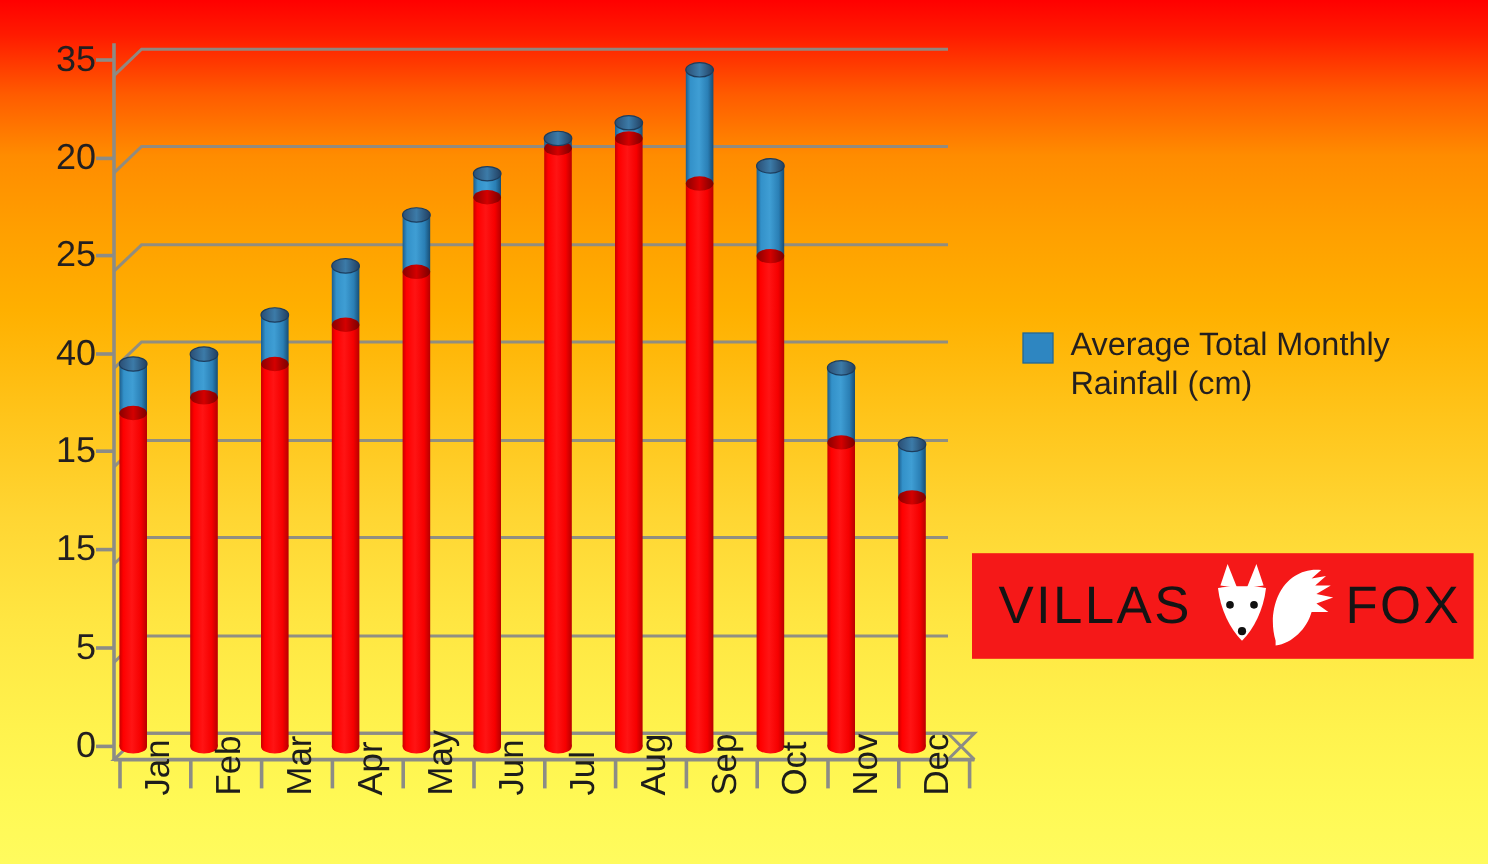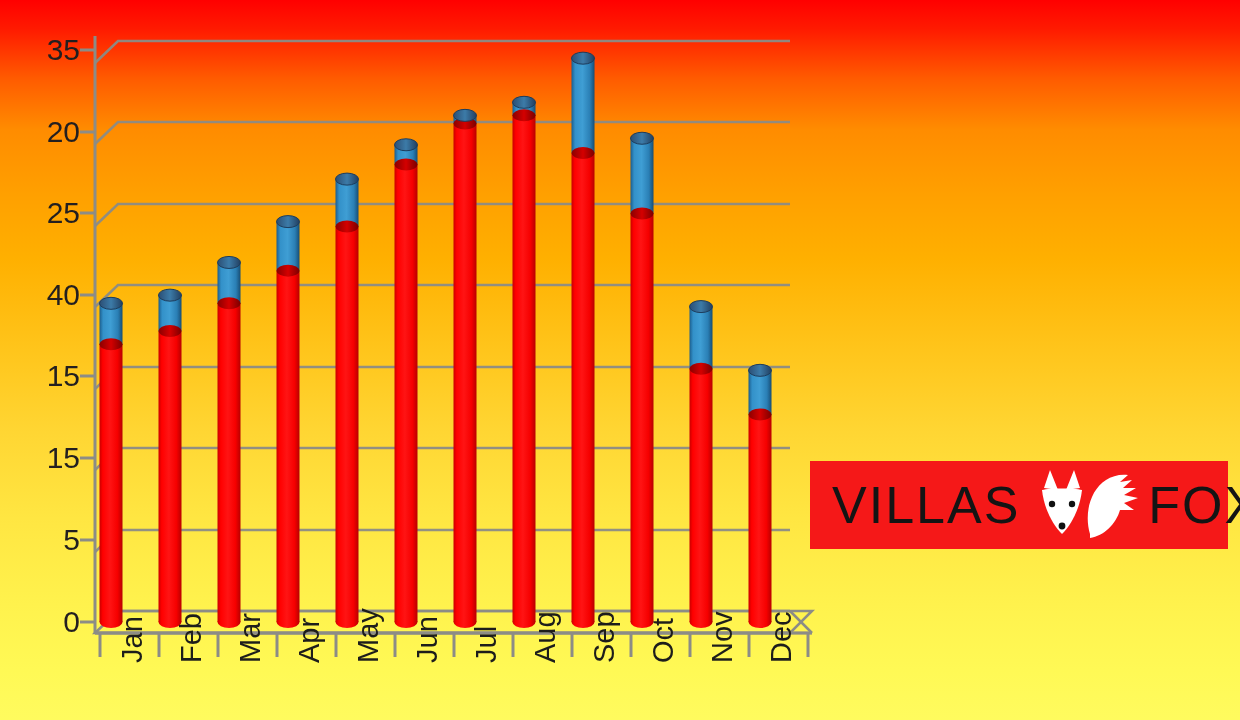--- a/index.html
+++ b/index.html
@@ -116,21 +116,21 @@
     width: 418px;
     height: 88px;
     background: #f51818;
     display: flex;
     align-items: center;
     justify-content: space-between;
     padding: 0 22px;
     box-sizing: border-box;
   }
   .logo-word {
-    font-size: 52px;
+    font-size: 44px;
     letter-spacing: 2px;
     color: #141414;
     font-family: "Liberation Sans", sans-serif;
     font-weight: 400;
   }
   #logo-fox {
     width: 128px;
     height: 74px;
     flex: 0 0 128px;
   }
@@ -325,20 +325,24 @@
     <div class="x-tick-label" style="left:413px; top:663px">Jun</div>
     <div class="x-tick-label" style="left:472px; top:663px">Jul</div>
     <div class="x-tick-label" style="left:531px; top:663px">Aug</div>
     <div class="x-tick-label" style="left:590px; top:663px">Sep</div>
     <div class="x-tick-label" style="left:649px; top:663px">Oct</div>
     <div class="x-tick-label" style="left:708px; top:663px">Nov</div>
     <div class="x-tick-label" style="left:767px; top:663px">Dec</div>
   </div>
 
   <div id="legend">
+    <div class="legend-row">
+      <span class="legend-swatch" style="background:#2e86c1"></span>
+      <span class="legend-text">Average Total Monthly Rainfall (cm)</span>
+    </div>
   </div>
 
   <div id="logo">
     <span class="logo-word">VILLAS</span>
 
     <svg id="logo-fox" viewBox="0 0 128 74">
 
       <path d="M24,20 L30,2 L38,22 Z" fill="#ffffff"></path>
       <path d="M60,20 L54,2 L46,22 Z" fill="#ffffff"></path>
 

